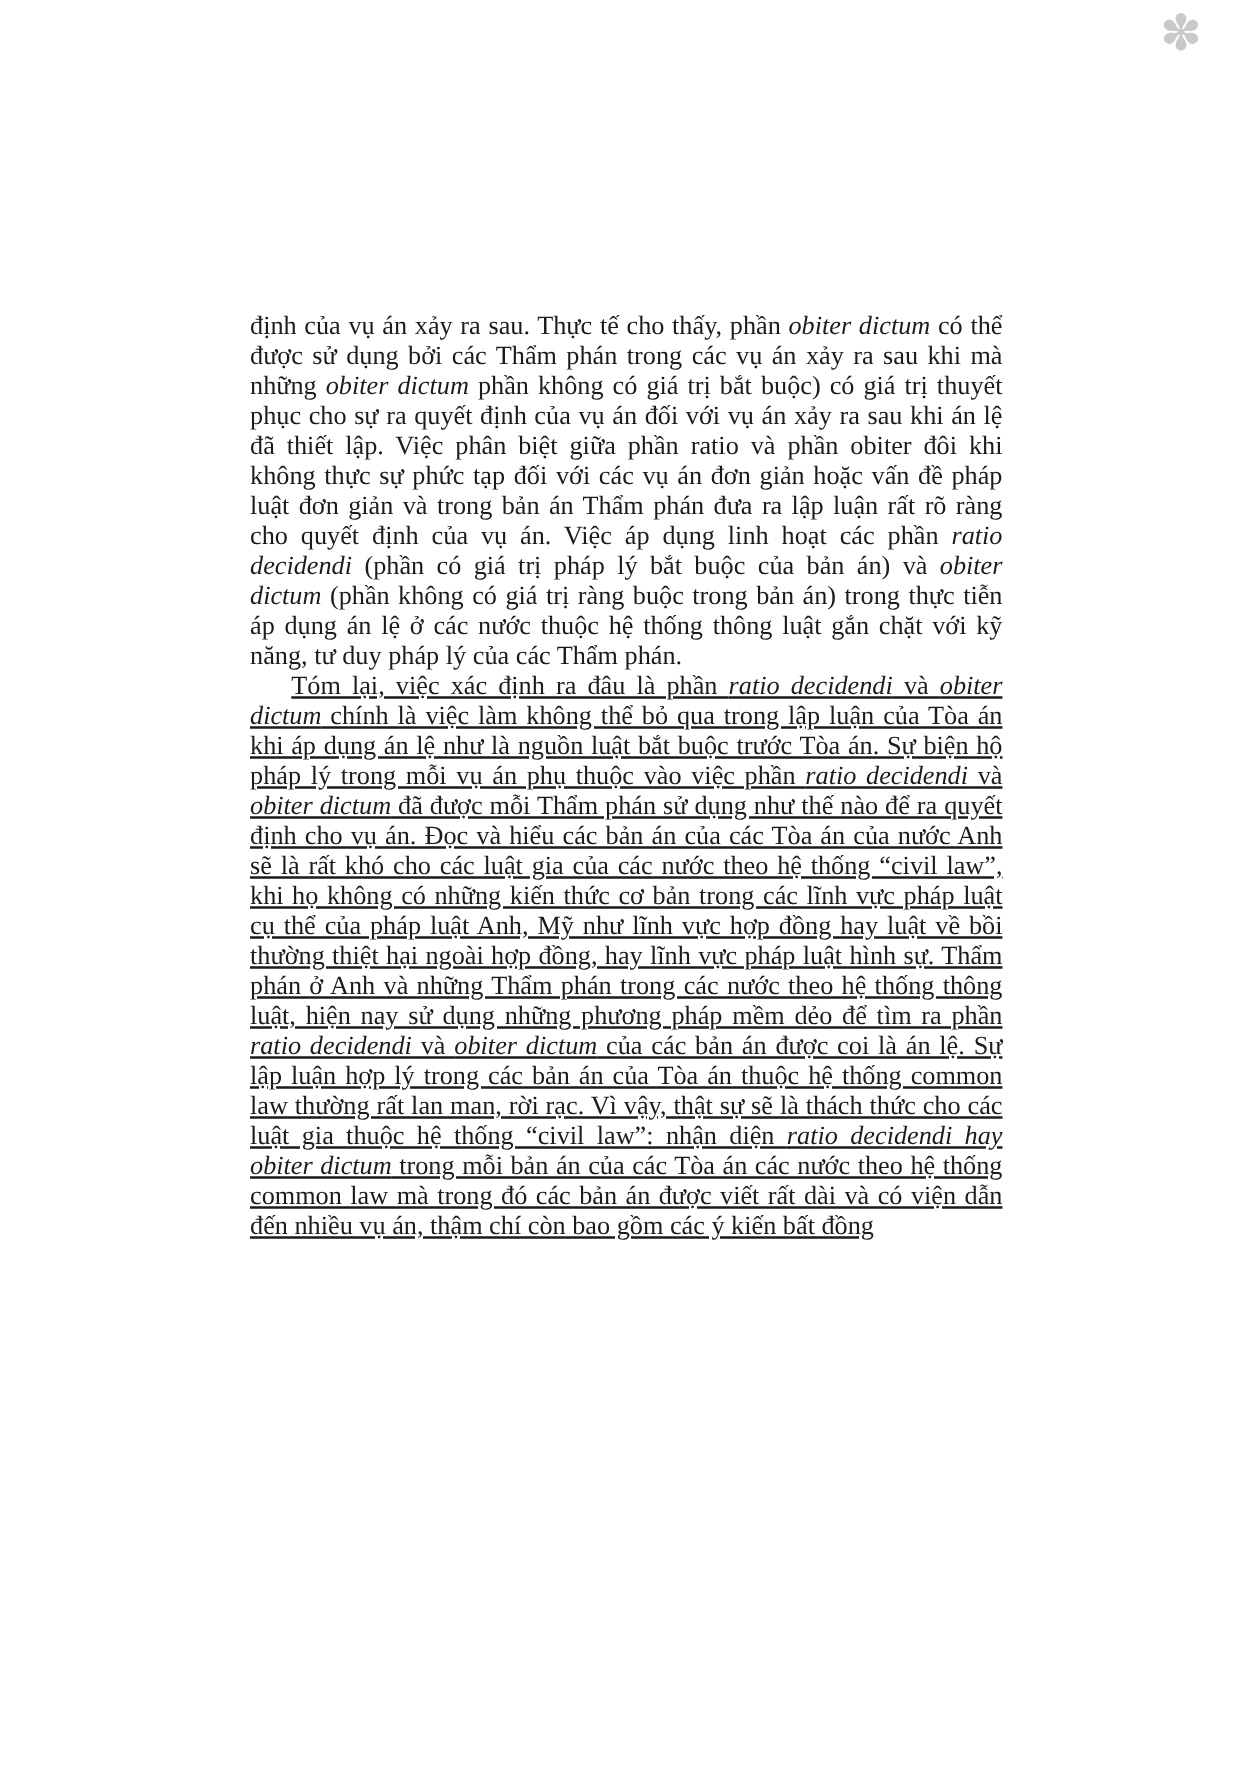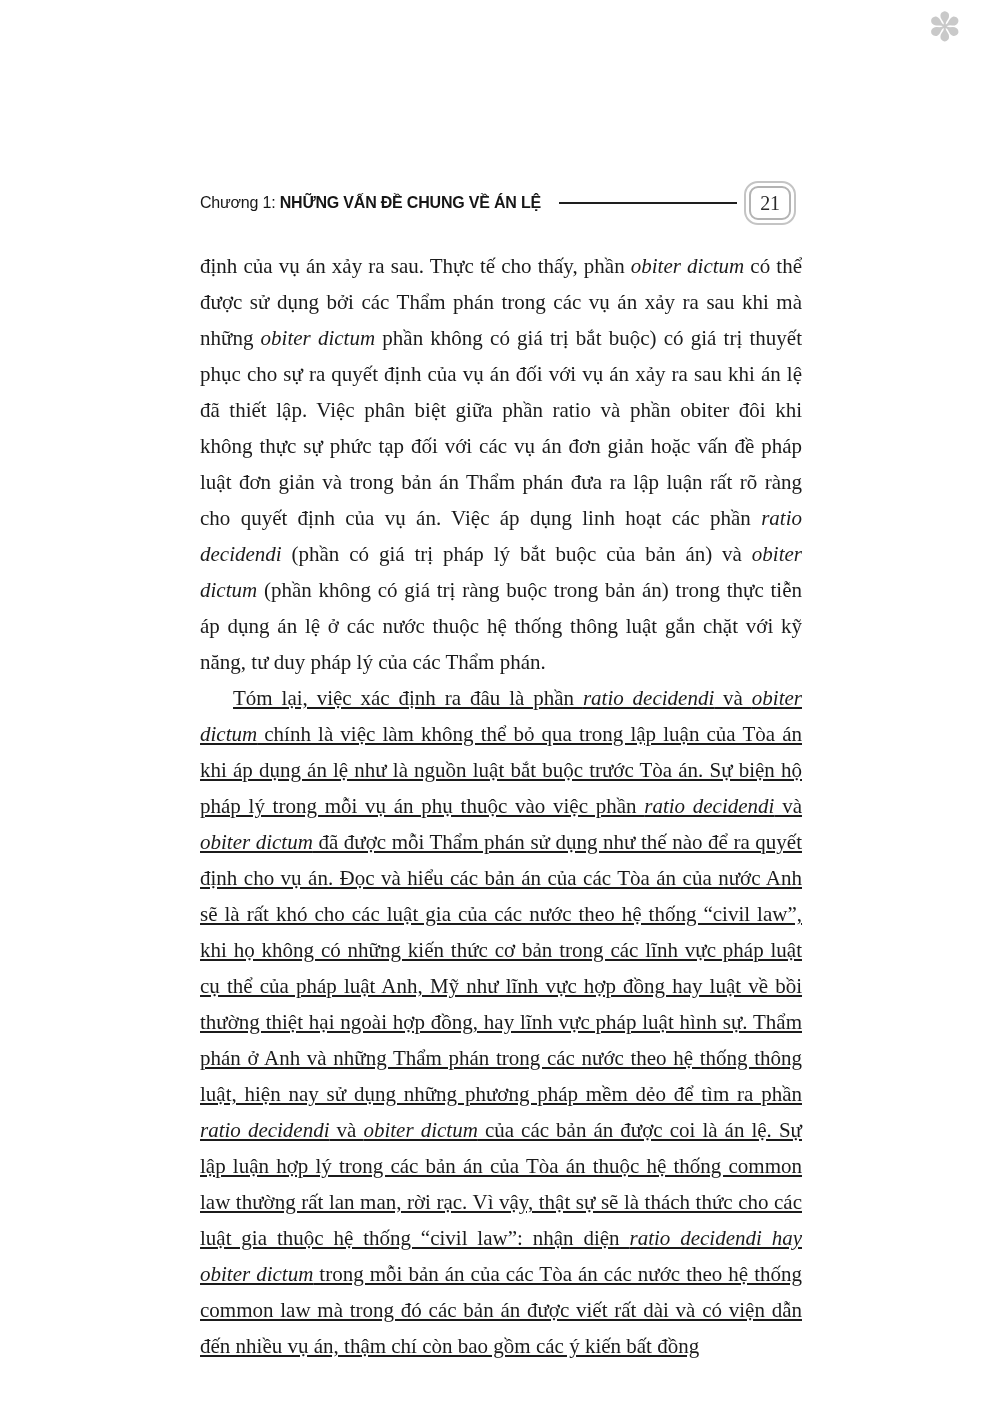--- a/index.html
+++ b/index.html
@@ -59,42 +59,34 @@
     font-family: "Liberation Serif", serif;
     font-size: 20px;
     color: #2a2a2a;
   }
 
   .body-text {
     position: absolute;
     left: 200px; top: 248px;
     width: 602px;
     font-size: 21px;
-    line-height: 36px;
+    line-height: 24px;
     text-align: justify;
     color: #1b1b1b;
   }
   .body-text p { margin: 0; }
   .body-text p.indent { text-indent: 33px; text-decoration: underline; }
   .body-text i { font-style: italic; }
 </style>
 </head>
 <body>
 
 <div class="page">
 
   <div class="deco">✽</div>
 
-  <div class="header">
-    <span class="ch-prefix">Chương 1: </span>
-    <span class="ch-title">NHỮNG VẤN ĐỀ CHUNG VỀ ÁN LỆ</span>
-    <div class="rule"></div>
-    <div class="pagenum-box">
-      <div class="pagenum-inner">21</div>
-    </div>
-  </div>
 
   <div class="body-text">
       <p><span>định của vụ án xảy ra sau. Thực tế cho thấy, phần </span><i>obiter dictum</i><span> có thể được sử dụng bởi các Thẩm phán trong các vụ án xảy ra sau khi mà những </span><i>obiter dictum</i><span> phần không có giá trị bắt buộc) có giá trị thuyết phục cho sự ra quyết định của vụ án đối với vụ án xảy ra sau khi án lệ đã thiết lập. Việc phân biệt giữa phần ratio và phần obiter đôi khi không thực sự phức tạp đối với các vụ án đơn giản hoặc vấn đề pháp luật đơn giản và trong bản án Thẩm phán đưa ra lập luận rất rõ ràng cho quyết định của vụ án. Việc áp dụng linh hoạt các phần </span><i>ratio decidendi</i><span> (phần có giá trị pháp lý bắt buộc của bản án) và </span><i>obiter dictum</i><span> (phần không có giá trị ràng buộc trong bản án) trong thực tiễn áp dụng án lệ ở các nước thuộc hệ thống thông luật gắn chặt với kỹ năng, tư duy pháp lý của các Thẩm phán.</span></p>
       <p class="indent"><span>Tóm lại, việc xác định ra đâu là phần </span><i>ratio decidendi</i><span> và </span><i>obiter dictum</i><span> chính là việc làm không thể bỏ qua trong lập luận của Tòa án khi áp dụng án lệ như là nguồn luật bắt buộc trước Tòa án. Sự biện hộ pháp lý trong mỗi vụ án phụ thuộc vào việc phần </span><i>ratio decidendi</i><span> và </span><i>obiter dictum</i><span> đã được mỗi Thẩm phán sử dụng như thế nào để ra quyết định cho vụ án. Đọc và hiểu các bản án của các Tòa án của nước Anh sẽ là rất khó cho các luật gia của các nước theo hệ thống “civil law”, khi họ không có những kiến thức cơ bản trong các lĩnh vực pháp luật cụ thể của pháp luật Anh, Mỹ như lĩnh vực hợp đồng hay luật về bồi thường thiệt hại ngoài hợp đồng, hay lĩnh vực pháp luật hình sự. Thẩm phán ở Anh và những Thẩm phán trong các nước theo hệ thống thông luật, hiện nay sử dụng những phương pháp mềm dẻo để tìm ra phần </span><i>ratio decidendi</i><span> và </span><i>obiter dictum</i><span> của các bản án được coi là án lệ. Sự lập luận hợp lý trong các bản án của Tòa án thuộc hệ thống common law thường rất lan man, rời rạc. Vì vậy, thật sự sẽ là thách thức cho các luật gia thuộc hệ thống “civil law”: nhận diện </span><i>ratio decidendi hay obiter dictum</i><span> trong mỗi bản án của các Tòa án các nước theo hệ thống common law mà trong đó các bản án được viết rất dài và có viện dẫn đến nhiều vụ án, thậm chí còn bao gồm các ý kiến bất đồng</span></p>
     </div>
 
 </div>
 
 </body></html>

